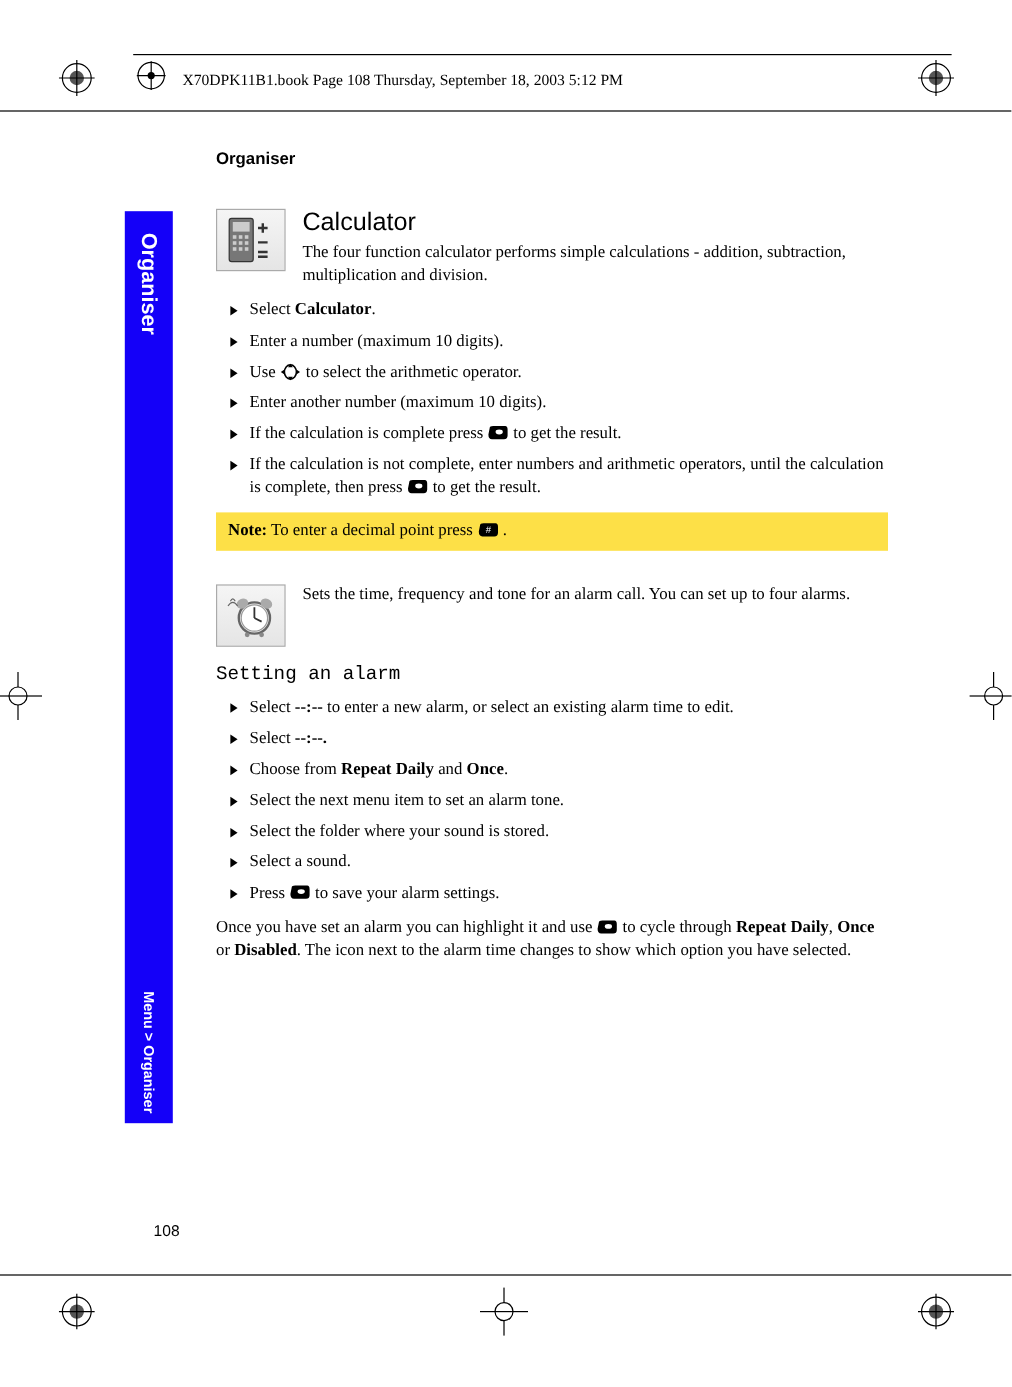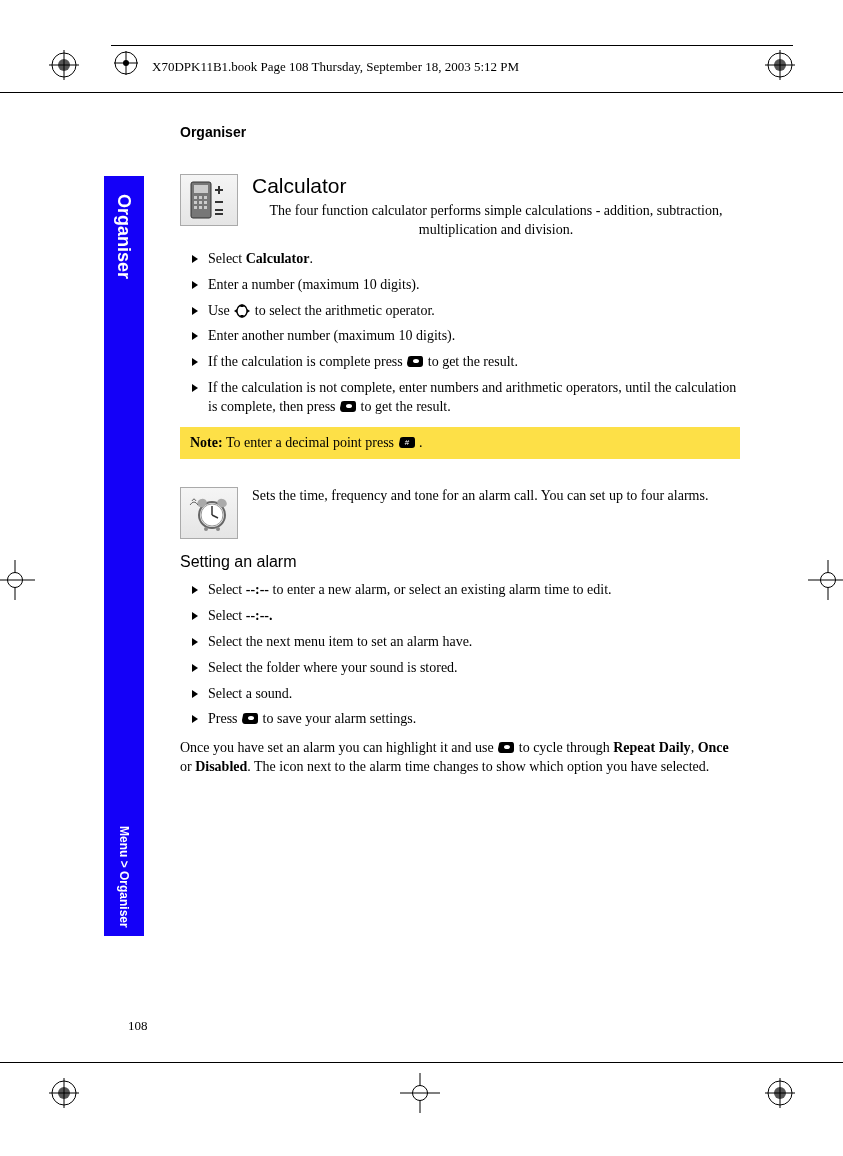--- a/index.html
+++ b/index.html
@@ -136,21 +136,20 @@
   .alarm-icon svg { width: 42px; height: 40px; }
   .h2 {
     font-family: Arial, Helvetica, sans-serif;
     font-size: 21px;
     font-weight: normal;
     margin: 0 0 4px 0;
   }
   .desc {
     font-size: 14px;
     line-height: 1.35;
-    text-align: center;
   }
   .steps {
     list-style: none;
     padding: 0;
     margin: 10px 0 10px 0;
   }
   .steps li {
     position: relative;
     padding-left: 28px;
     margin-bottom: 7px;
@@ -166,41 +165,41 @@
     border-top: 4px solid transparent;
     border-bottom: 4px solid transparent;
   }
   .note-box {
     background: #fde047;
     padding: 8px 10px;
     margin: 8px 0 28px 0;
     font-size: 14px;
   }
   .h3 {
-    font-family: Liberation Sans, sans-serif;
+    font-family: Liberation Mono, monospace;
     font-size: 16px;
     font-weight: normal;
     margin: 14px 0 6px 0;
   }
   .para {
     font-size: 14px;
     line-height: 1.35;
     margin-top: 6px;
   }
   .key-icon {
     display: inline-block;
     vertical-align: -3px;
     width: 18px;
     height: 14px;
   }
   .page-num {
     position: absolute;
     left: 128px;
     top: 1018px;
-    font-family: Liberation Serif, serif;
+    font-family: Liberation Sans, sans-serif;
     font-size: 13px;
   }
   b { font-weight: bold; }
 </style>
 </head>
 <body>
 
 <div class="regmark" style="left:49px; top:50px;">
   <svg viewBox="0 0 30 30">
       <circle cx="15" cy="15" r="12" fill="none" stroke="#000" stroke-width="1"></circle>
@@ -350,21 +349,24 @@
 
   <div class="h3">Setting an alarm</div>
 
   <ul class="steps">
     <li>
       <span>Select </span><b>--:--</b><span> to enter a new alarm, or select an existing alarm time to edit.</span>
     </li>
     <li>
       <span>Select </span><b>--:--.</b>
     </li>
-    <li>Select the next menu item to set an alarm have.</li>
+    <li>
+      <span>Choose from </span><b>Repeat Daily</b><span> and </span><b>Once</b><span>.</span>
+    </li>
+    <li>Select the next menu item to set an alarm tone.</li>
     <li>Select the folder where your sound is stored.</li>
     <li>Select a sound.</li>
     <li>
       <span>Press </span><span class="key-icon"><svg viewBox="0 0 18 14">
             <path d="M2 3 Q2 1 5 1 L15 1 Q17 1 17 4 L17 9 Q17 12 14 12 L4 12 Q1 12 1 8 Z" fill="#000"></path>
             <ellipse cx="10" cy="6" rx="3" ry="2" fill="#fff"></ellipse>
           </svg></span><span> to save your alarm settings.</span>
     </li>
   </ul>
 

